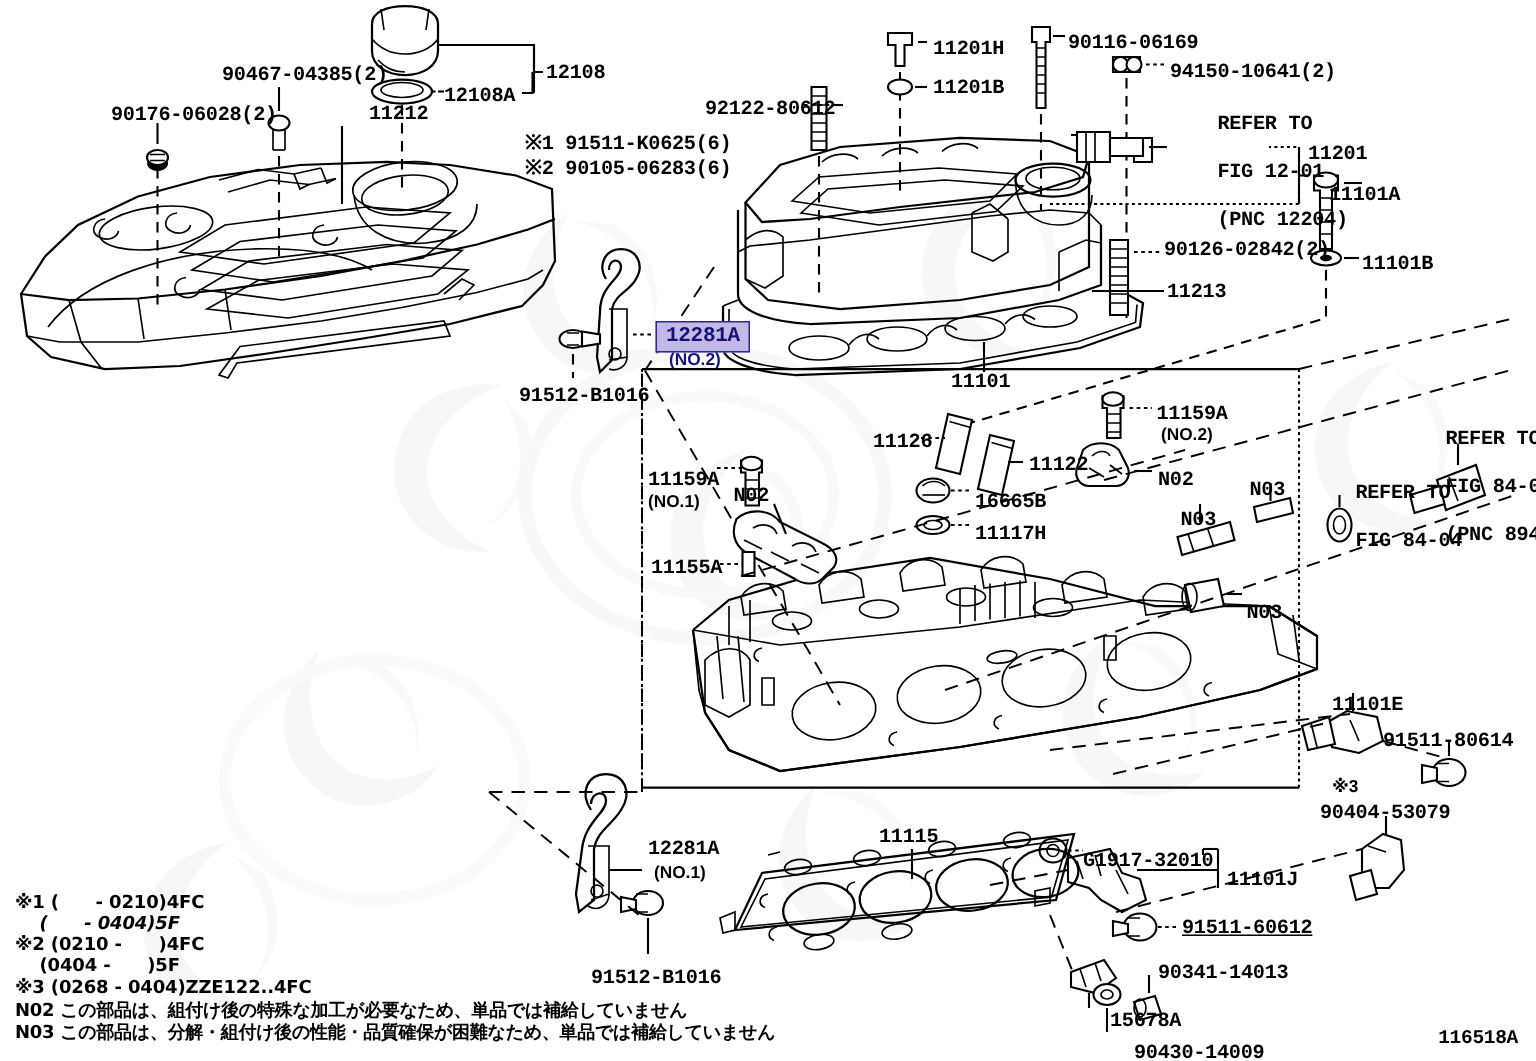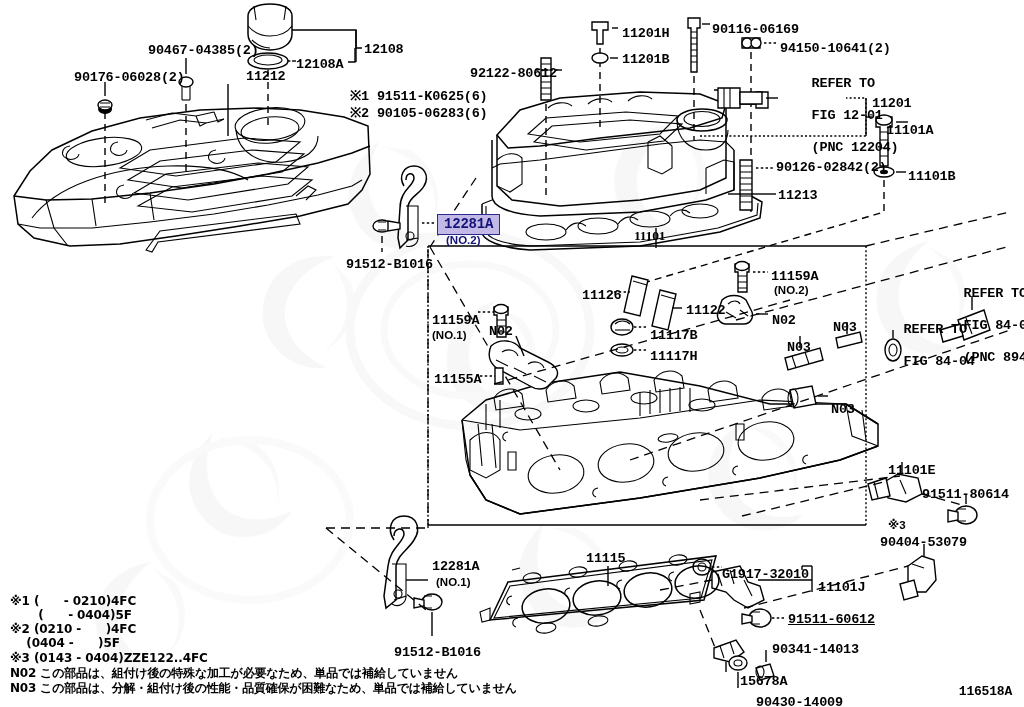--- a/index.html
+++ b/index.html
@@ -568,24 +568,24 @@
   <div class="lbl" style="left:350px;top:89px;">※1 91511-K0625(6)</div>
   <div class="lbl" style="left:350px;top:106px;">※2 90105-06283(6)</div>
   <div class="lbl sub" style="left:888px;top:519px;">※3</div>
 
   <div class="lbl sub" style="left:774px;top:284px;">(NO.2)</div>
   <div class="lbl sub" style="left:432px;top:329px;">(NO.1)</div>
   <div class="lbl sub" style="left:436px;top:576px;">(NO.1)</div>
 
   <div style="position:absolute;left:10px;top:594px;">
     <div class="lbl note" style="position:relative;left:0;top:0;">※1 (      - 0210)4FC</div>
-    <div class="lbl note" style="position:relative;left:12px;top:0;">    (      - 0404)5F</div>
+    <div class="lbl note" style="position:relative;left:0;top:0;font-style:italic;">    (      - 0404)5F</div>
     <div class="lbl note" style="position:relative;left:0;top:0;">※2 (0210 -      )4FC</div>
     <div class="lbl note" style="position:relative;left:0;top:0;">    (0404 -      )5F</div>
-    <div class="lbl note" style="position:relative;left:0;top:0;">※3 (0143 - 0404)ZZE122..4FC</div>
+    <div class="lbl note" style="position:relative;left:0;top:0;">※3 (0268 - 0404)ZZE122..4FC</div>
     <div class="lbl jp" style="position:relative;left:0;top:1px;">N02 この部品は、組付け後の特殊な加工が必要なため、単品では補給していません</div>
     <div class="lbl jp" style="position:relative;left:0;top:2px;">N03 この部品は、分解・組付け後の性能・品質確保が困難なため、単品では補給していません</div>
   </div>
 
   <div id="figno">116518A</div>
 
   <div id="callout-layer">
       <div class="lbl" style="left: 74px; top: 70px; font-family: Liberation Mono, monospace;">90176-06028(2)</div>
       <div class="lbl" style="left: 148px; top: 43px;">90467-04385(2)</div>
       <div class="lbl" style="left: 210px; top: 69px; margin-left: 36px;">11212</div>
@@ -594,25 +594,25 @@
       <div class="lbl" style="left: 470px; top: 66px;">92122-80612</div>
       <div class="lbl" style="left: 622px; top: 26px;">11201H</div>
       <div class="lbl" style="left: 622px; top: 52px;">11201B</div>
       <div class="lbl" style="left: 712px; top: 22px;">90116-06169</div>
       <div class="lbl" style="left: 780px; top: 41px;">94150-10641(2)</div>
       <div class="lbl" style="left: 872px; top: 96px;">11201</div>
       <div class="lbl" style="left: 886px; top: 123px;">11101A</div>
       <div class="lbl" style="left: 908px; top: 169px;">11101B</div>
       <div class="lbl" style="left: 776px; top: 160px;">90126-02842(2)</div>
       <div class="lbl" style="left: 778px; top: 188px;">11213</div>
-      <div class="lbl" style="left: 634px; top: 228px; font-family: Liberation Serif, serif;">11101</div>
+      <div class="lbl" style="left: 634px; top: 248px;">11101</div>
       <div class="lbl" style="left: 346px; top: 257px;">91512-B1016</div>
       <div class="lbl" style="left: 582px; top: 288px;">11126</div>
       <div class="lbl" style="left: 686px; top: 303px;">11122</div>
-      <div class="lbl" style="left: 650px; top: 328px;">11117B</div>
+      <div class="lbl" style="left: 650px; top: 328px;">16665B</div>
       <div class="lbl" style="left: 650px; top: 349px;">11117H</div>
       <div class="lbl" style="left: 432px; top: 313px;">11159A</div>
       <div class="lbl" style="left: 434px; top: 372px;">11155A</div>
       <div class="lbl" style="left: 489px; top: 324px;">N02</div>
       <div class="lbl" style="left: 771px; top: 269px;">11159A</div>
       <div class="lbl" style="left: 772px; top: 313px;">N02</div>
       <div class="lbl" style="left: 787px; top: 340px;">N03</div>
       <div class="lbl" style="left: 833px; top: 320px;">N03</div>
       <div class="lbl" style="left: 831px; top: 402px;">N03</div>
       <div class="lbl" style="left: 888px; top: 463px;">11101E</div>

